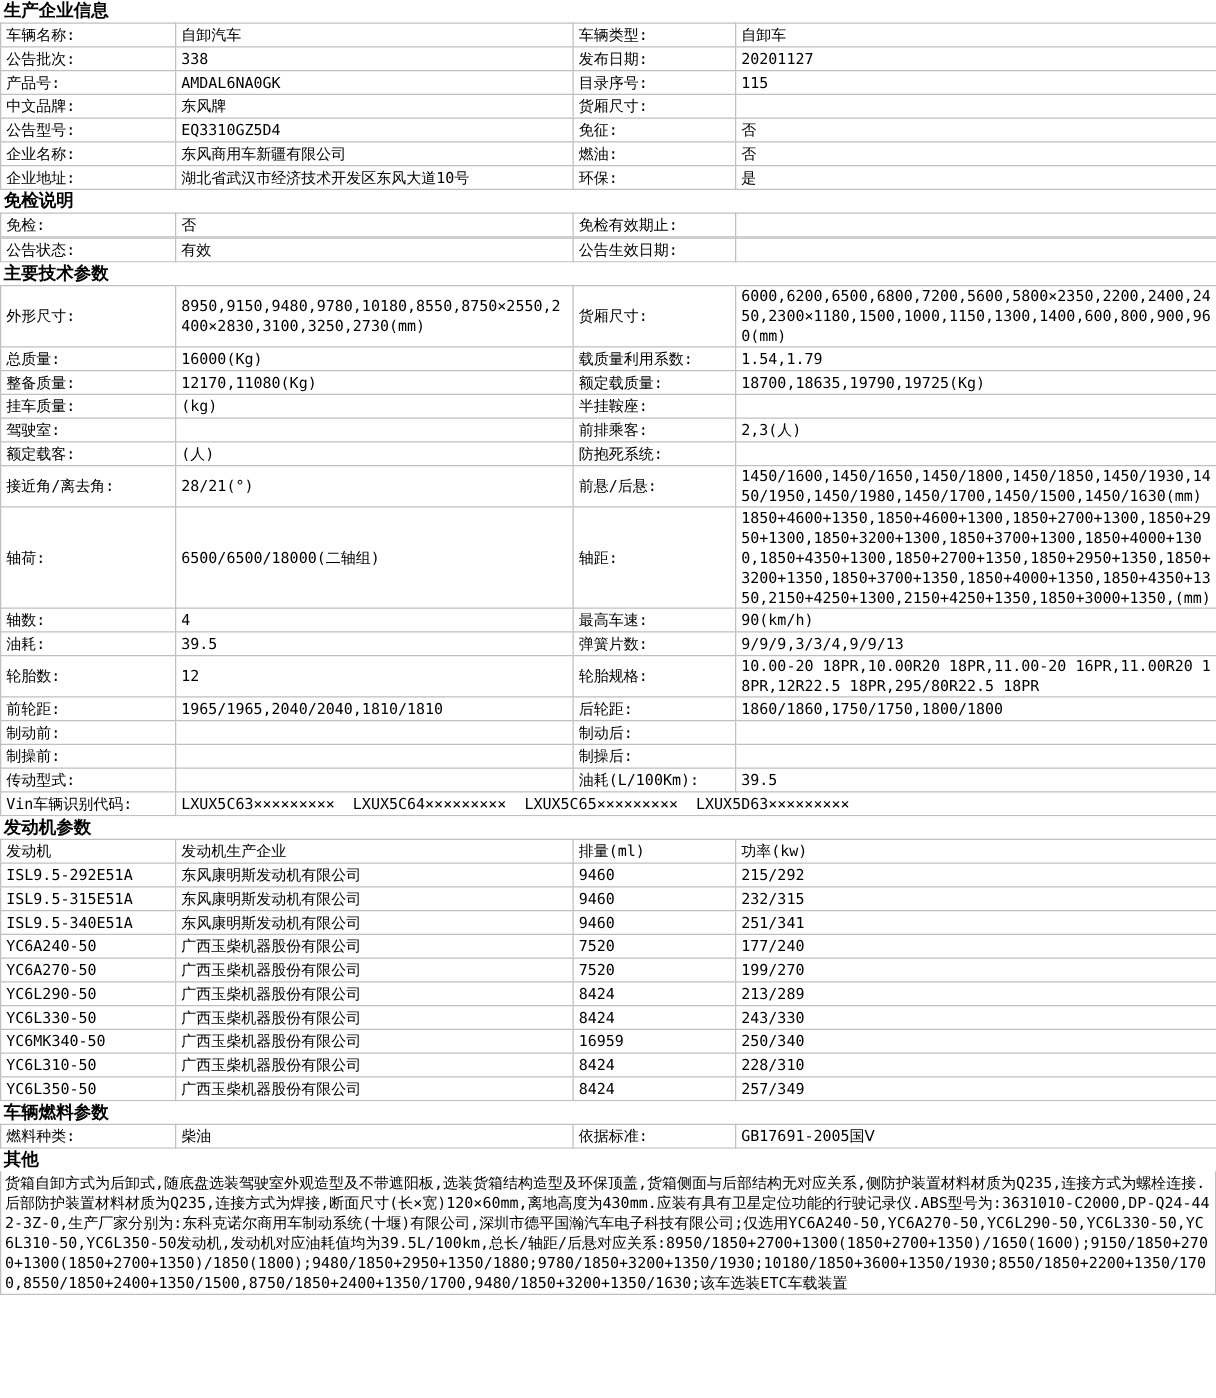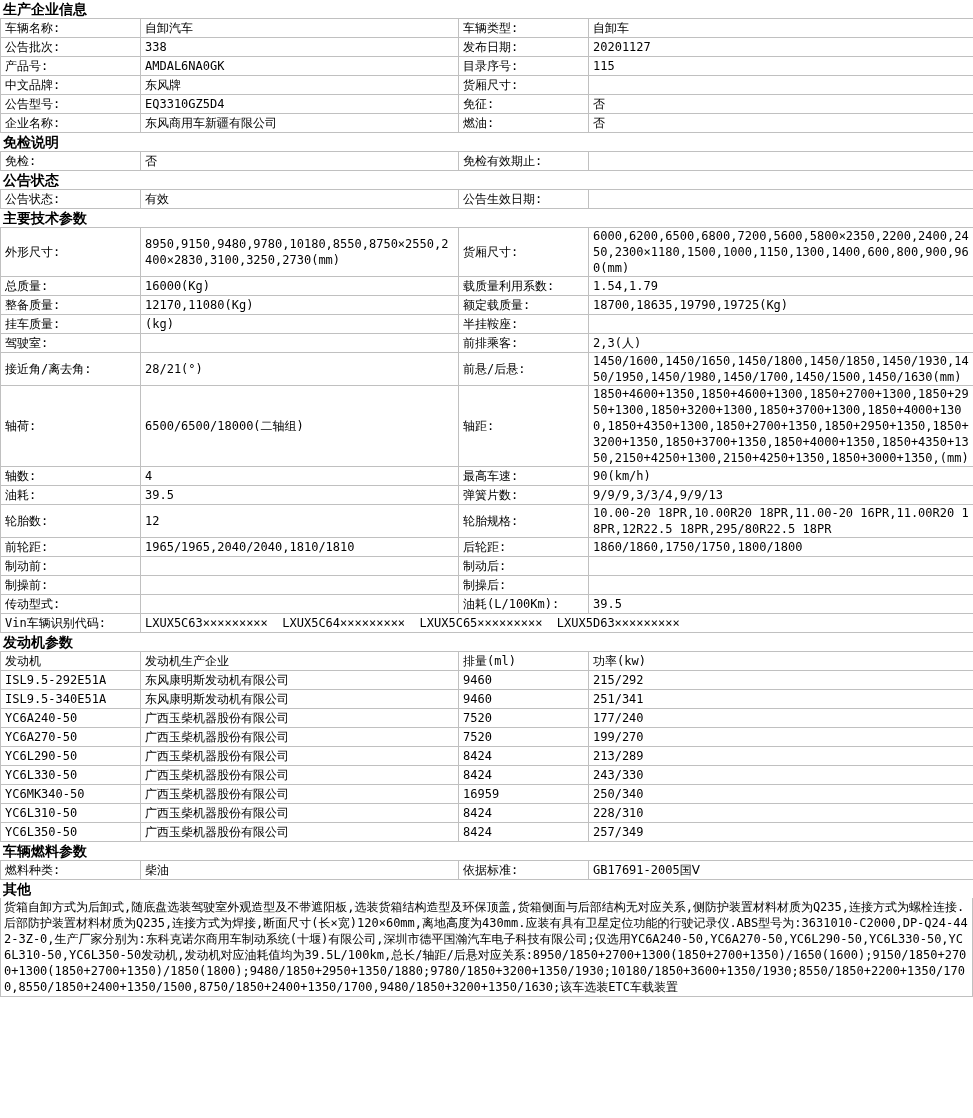--- a/index.html
+++ b/index.html
@@ -86,40 +86,45 @@
           <td class="val">EQ3310GZ5D4</td>
           <td class="lbl">免征:</td>
           <td class="val">否</td>
         </tr>
         <tr>
           <td class="lbl">企业名称:</td>
           <td class="val">东风商用车新疆有限公司</td>
           <td class="lbl">燃油:</td>
           <td class="val">否</td>
         </tr>
+        <tr>
+          <td class="lbl">企业地址:</td>
+          <td class="val">湖北省武汉市经济技术开发区东风大道10号</td>
+          <td class="lbl">环保:</td>
+          <td class="val">是</td>
+        </tr>
       </tbody>
     </table>
     <div class="sec-title">免检说明</div>
     <table class="grid">
       <colgroup>
         <col style="width: 140px;">
         <col style="width: 318px;">
         <col style="width: 130px;">
         <col style="width: 385px;">
       </colgroup>
       <tbody>
         <tr>
           <td class="lbl">免检:</td>
           <td class="val">否</td>
           <td class="lbl">免检有效期止:</td>
           <td class="val"></td>
         </tr>
       </tbody>
     </table>
-    <div class="sec-title">公告状态</div>
     <table class="grid">
       <colgroup>
         <col style="width: 140px;">
         <col style="width: 318px;">
         <col style="width: 130px;">
         <col style="width: 385px;">
       </colgroup>
       <tbody>
         <tr>
           <td class="lbl">公告状态:</td>
@@ -162,20 +167,26 @@
           <td class="lbl">半挂鞍座:</td>
           <td class="val"></td>
         </tr>
         <tr>
           <td class="lbl">驾驶室:</td>
           <td class="val"></td>
           <td class="lbl">前排乘客:</td>
           <td class="val">2,3(人)</td>
         </tr>
         <tr>
+          <td class="lbl">额定载客:</td>
+          <td class="val">(人)</td>
+          <td class="lbl">防抱死系统:</td>
+          <td class="val"></td>
+        </tr>
+        <tr>
           <td class="lbl">接近角/离去角:</td>
           <td class="val">28/21(°)</td>
           <td class="lbl">前悬/后悬:</td>
           <td class="val">1450/1600,1450/1650,1450/1800,1450/1850,1450/1930,1450/1950,1450/1980,1450/1700,1450/1500,1450/1630(mm)</td>
         </tr>
         <tr>
           <td class="lbl">轴荷:</td>
           <td class="val">6500/6500/18000(二轴组)</td>
           <td class="lbl">轴距:</td>
           <td class="val">1850+4600+1350,1850+4600+1300,1850+2700+1300,1850+2950+1300,1850+3200+1300,1850+3700+1300,1850+4000+1300,1850+4350+1300,1850+2700+1350,1850+2950+1350,1850+3200+1350,1850+3700+1350,1850+4000+1350,1850+4350+1350,2150+4250+1300,2150+4250+1350,1850+3000+1350,(mm)</td>
@@ -241,20 +252,26 @@
           <td class="hdr">发动机</td>
           <td class="hdr">发动机生产企业</td>
           <td class="hdr">排量(ml)</td>
           <td class="hdr">功率(kw)</td>
         </tr>
         <tr>
           <td class="val">ISL9.5-292E51A</td>
           <td class="val">东风康明斯发动机有限公司</td>
           <td class="val">9460</td>
           <td class="val">215/292</td>
+        </tr>
+        <tr>
+          <td class="val">ISL9.5-315E51A</td>
+          <td class="val">东风康明斯发动机有限公司</td>
+          <td class="val">9460</td>
+          <td class="val">232/315</td>
         </tr>
         <tr>
           <td class="val">ISL9.5-340E51A</td>
           <td class="val">东风康明斯发动机有限公司</td>
           <td class="val">9460</td>
           <td class="val">251/341</td>
         </tr>
         <tr>
           <td class="val">YC6A240-50</td>
           <td class="val">广西玉柴机器股份有限公司</td>

